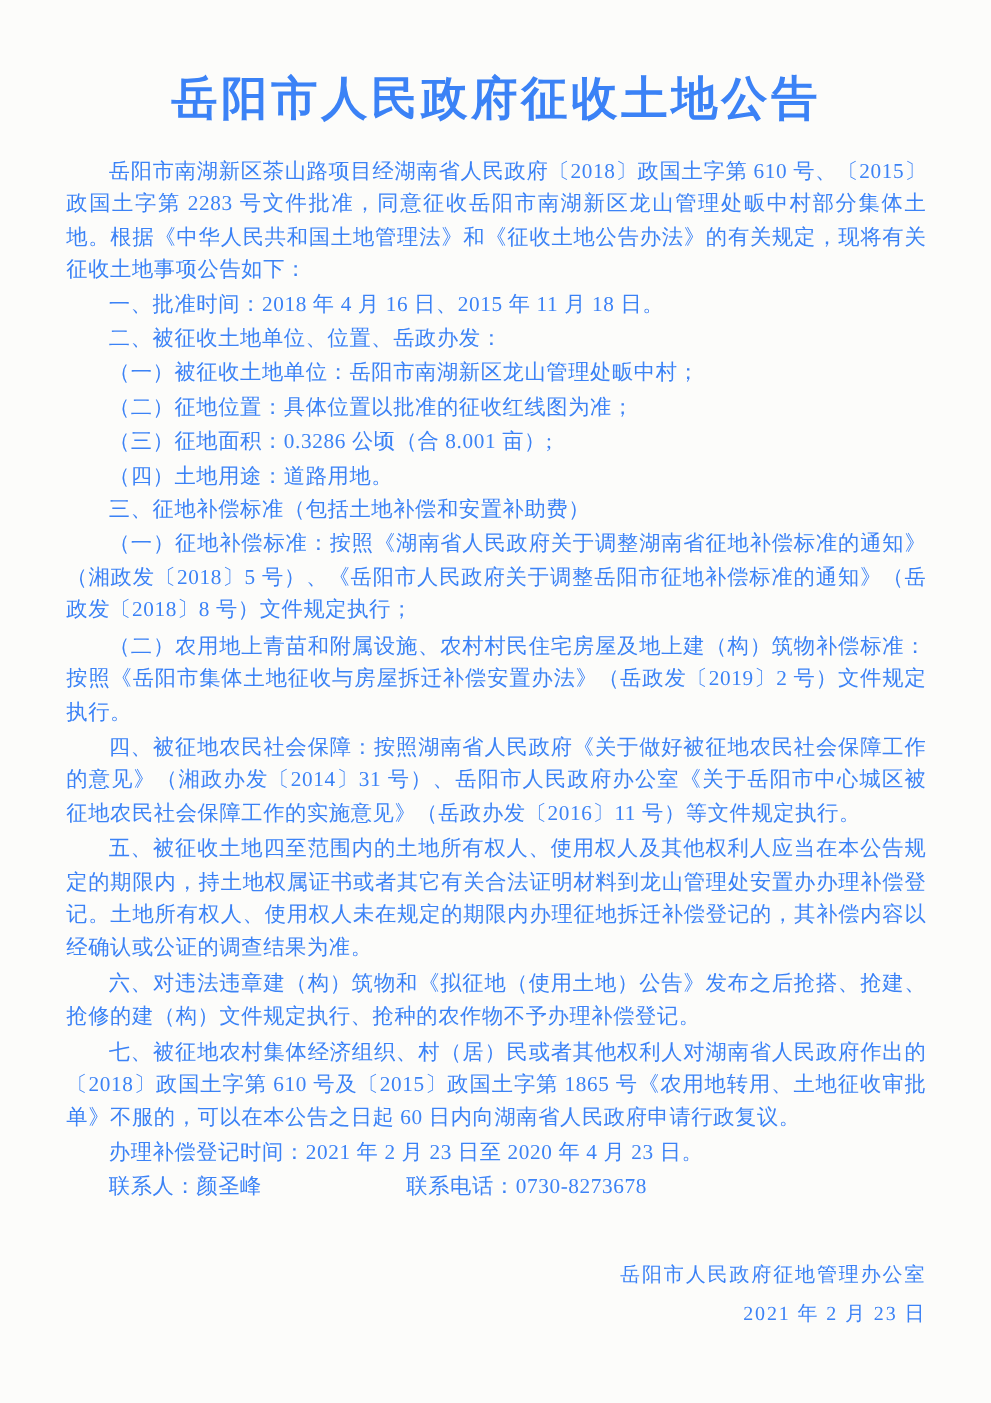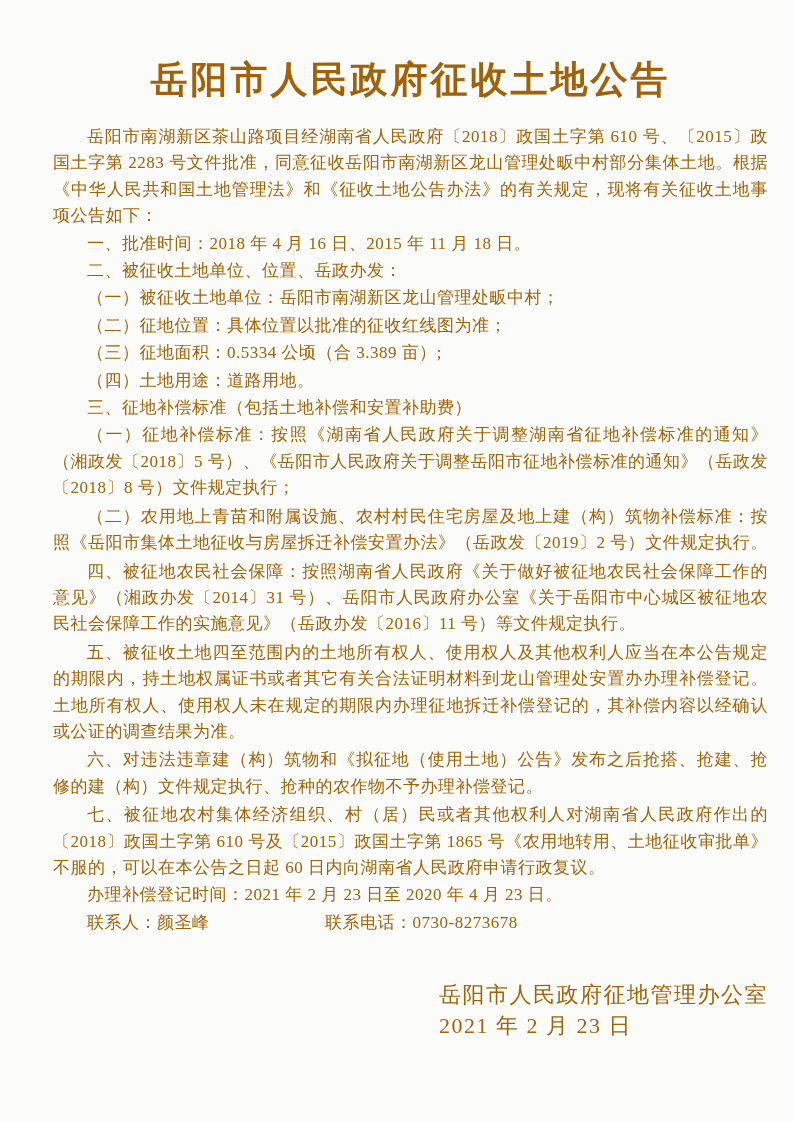--- a/index.html
+++ b/index.html
@@ -9,23 +9,23 @@
   body {
     width: 793px;
     height: 1122px;
     background: #fcfcfa;
     overflow: hidden;
   }
   .page {
     box-sizing: border-box;
     width: 793px;
     height: 1122px;
-    padding: 56px 25px 0 53px;
+    padding: 56px 52px 0 53px;
     font-family: "Liberation Serif", "DejaVu Serif", serif;
-    color: #a16207;
+    color: #3b82f6;
   }
   .title {
     margin: 0 0 20px 0;
     text-align: center;
     font-size: 37px;
     line-height: 48px;
     font-weight: 700;
     letter-spacing: 3px;
     white-space: nowrap;
   }
@@ -59,41 +59,41 @@
     position: absolute;
     left: 272px;
     top: 0;
   }
   .signature {
     margin-top: 42px;
     text-align: right;
   }
   .sig-block {
     display: inline-block;
-    text-align: left;
-    font-size: 22px;
+    text-align: right;
+    font-size: 16px;
     line-height: 31px;
     letter-spacing: 1.5px;
   }
 </style>
 </head>
 <body>
 
 <div class="page">
 
   <h1 class="title">岳阳市人民政府征收土地公告</h1>
 
 
   <div class="body-text">
     <p>岳阳市南湖新区茶山路项目经湖南省人民政府〔2018〕政国土字第 610 号、〔2015〕政国土字第 2283 号文件批准，同意征收岳阳市南湖新区龙山管理处畈中村部分集体土地。根据《中华人民共和国土地管理法》和《征收土地公告办法》的有关规定，现将有关征收土地事项公告如下：</p>
     <p>一、批准时间：2018 年 4 月 16 日、2015 年 11 月 18 日。</p>
     <p>二、被征收土地单位、位置、岳政办发：</p>
     <p>（一）被征收土地单位：岳阳市南湖新区龙山管理处畈中村；</p>
     <p>（二）征地位置：具体位置以批准的征收红线图为准；</p>
-    <p>（三）征地面积：0.5334 公顷（合 3.389 亩）;</p>
+    <p>（三）征地面积：0.3286 公顷（合 8.001 亩）;</p>
     <p>（四）土地用途：道路用地。</p>
     <p>三、征地补偿标准（包括土地补偿和安置补助费）</p>
     <p>（一）征地补偿标准：按照《湖南省人民政府关于调整湖南省征地补偿标准的通知》（湘政发〔2018〕5 号）、《岳阳市人民政府关于调整岳阳市征地补偿标准的通知》（岳政发〔2018〕8 号）文件规定执行；</p>
     <p class="sp">（二）农用地上青苗和附属设施、农村村民住宅房屋及地上建（构）筑物补偿标准：按照《岳阳市集体土地征收与房屋拆迁补偿安置办法》（岳政发〔2019〕2 号）文件规定执行。</p>
     <p class="sp">四、被征地农民社会保障：按照湖南省人民政府《关于做好被征地农民社会保障工作的意见》（湘政办发〔2014〕31 号）、岳阳市人民政府办公室《关于岳阳市中心城区被征地农民社会保障工作的实施意见》（岳政办发〔2016〕11 号）等文件规定执行。</p>
     <p class="sp">五、被征收土地四至范围内的土地所有权人、使用权人及其他权利人应当在本公告规定的期限内，持土地权属证书或者其它有关合法证明材料到龙山管理处安置办办理补偿登记。土地所有权人、使用权人未在规定的期限内办理征地拆迁补偿登记的，其补偿内容以经确认或公证的调查结果为准。</p>
     <p class="sp">六、对违法违章建（构）筑物和《拟征地（使用土地）公告》发布之后抢搭、抢建、抢修的建（构）文件规定执行、抢种的农作物不予办理补偿登记。</p>
     <p class="sp">七、被征地农村集体经济组织、村（居）民或者其他权利人对湖南省人民政府作出的〔2018〕政国土字第 610 号及〔2015〕政国土字第 1865 号《农用地转用、土地征收审批单》不服的，可以在本公告之日起 60 日内向湖南省人民政府申请行政复议。</p>
     <p>办理补偿登记时间：2021 年 2 月 23 日至 2020 年 4 月 23 日。</p>
 

